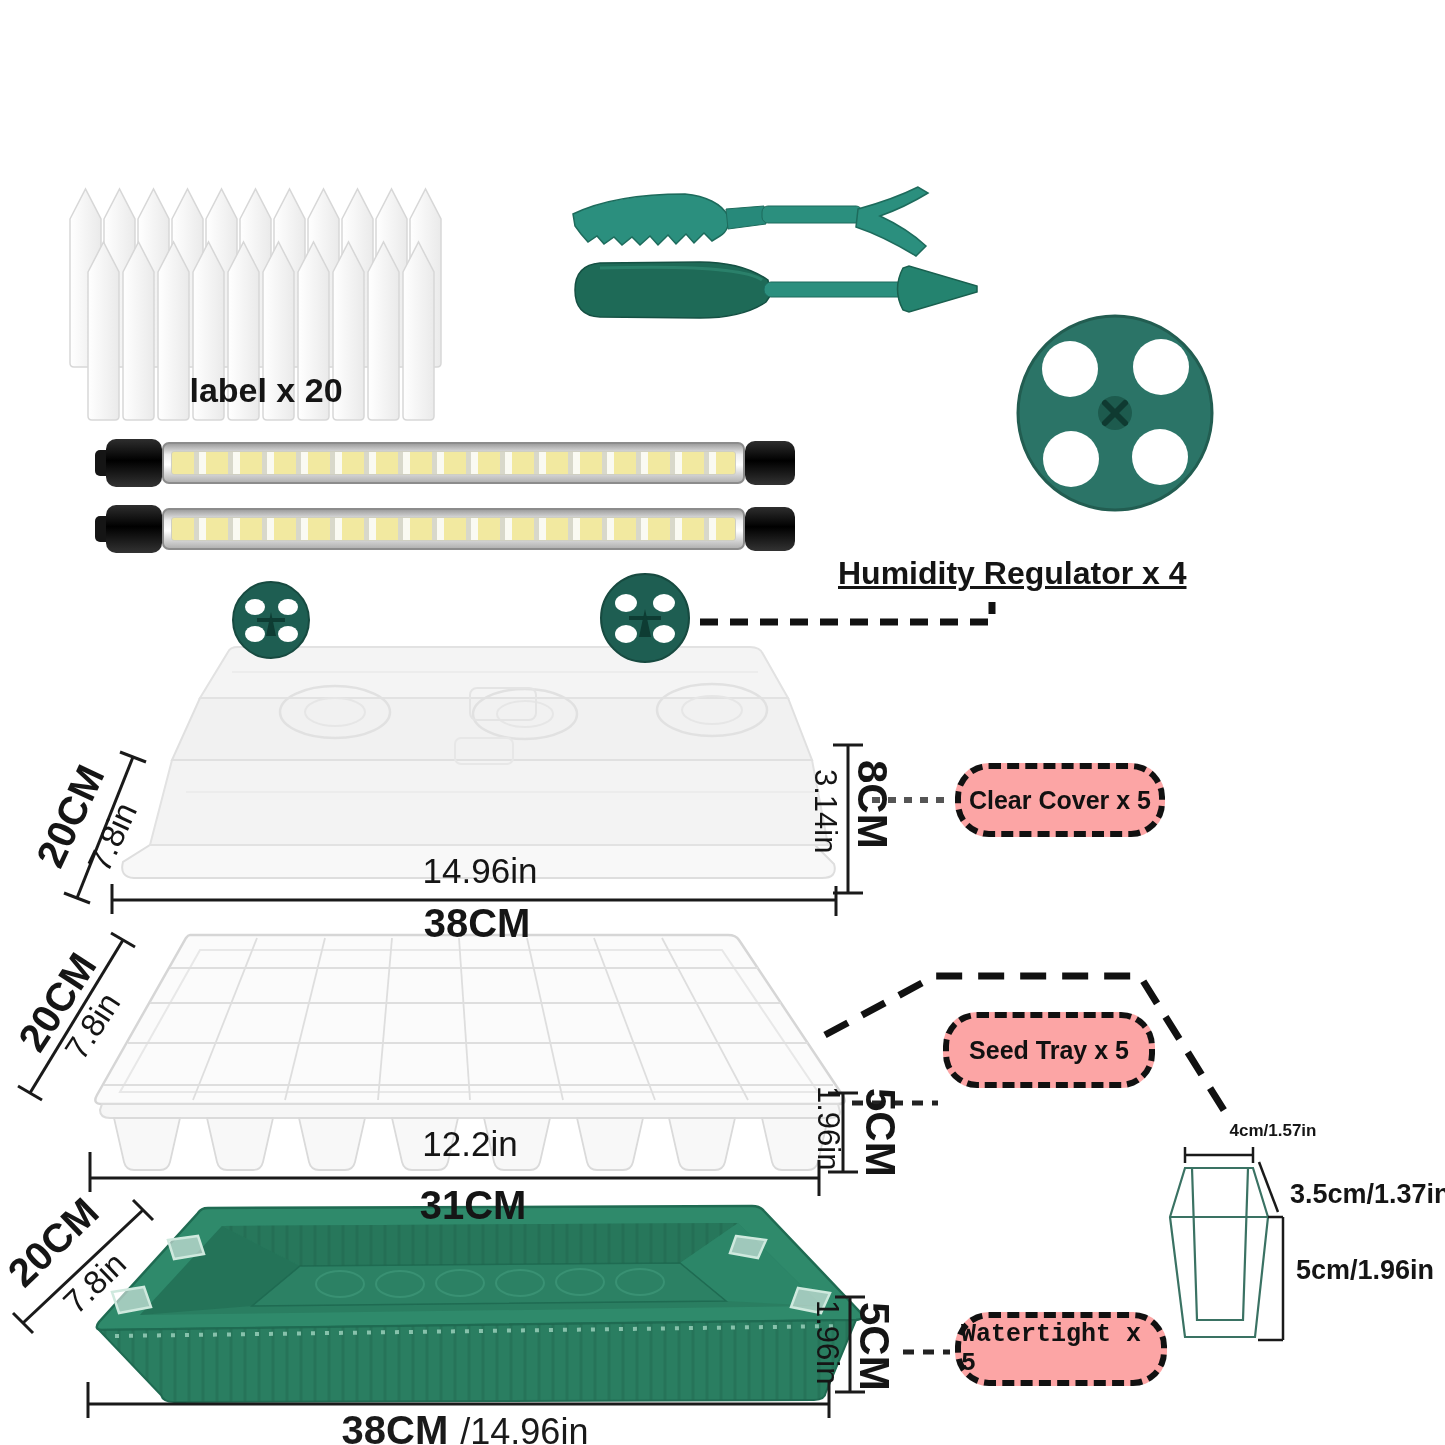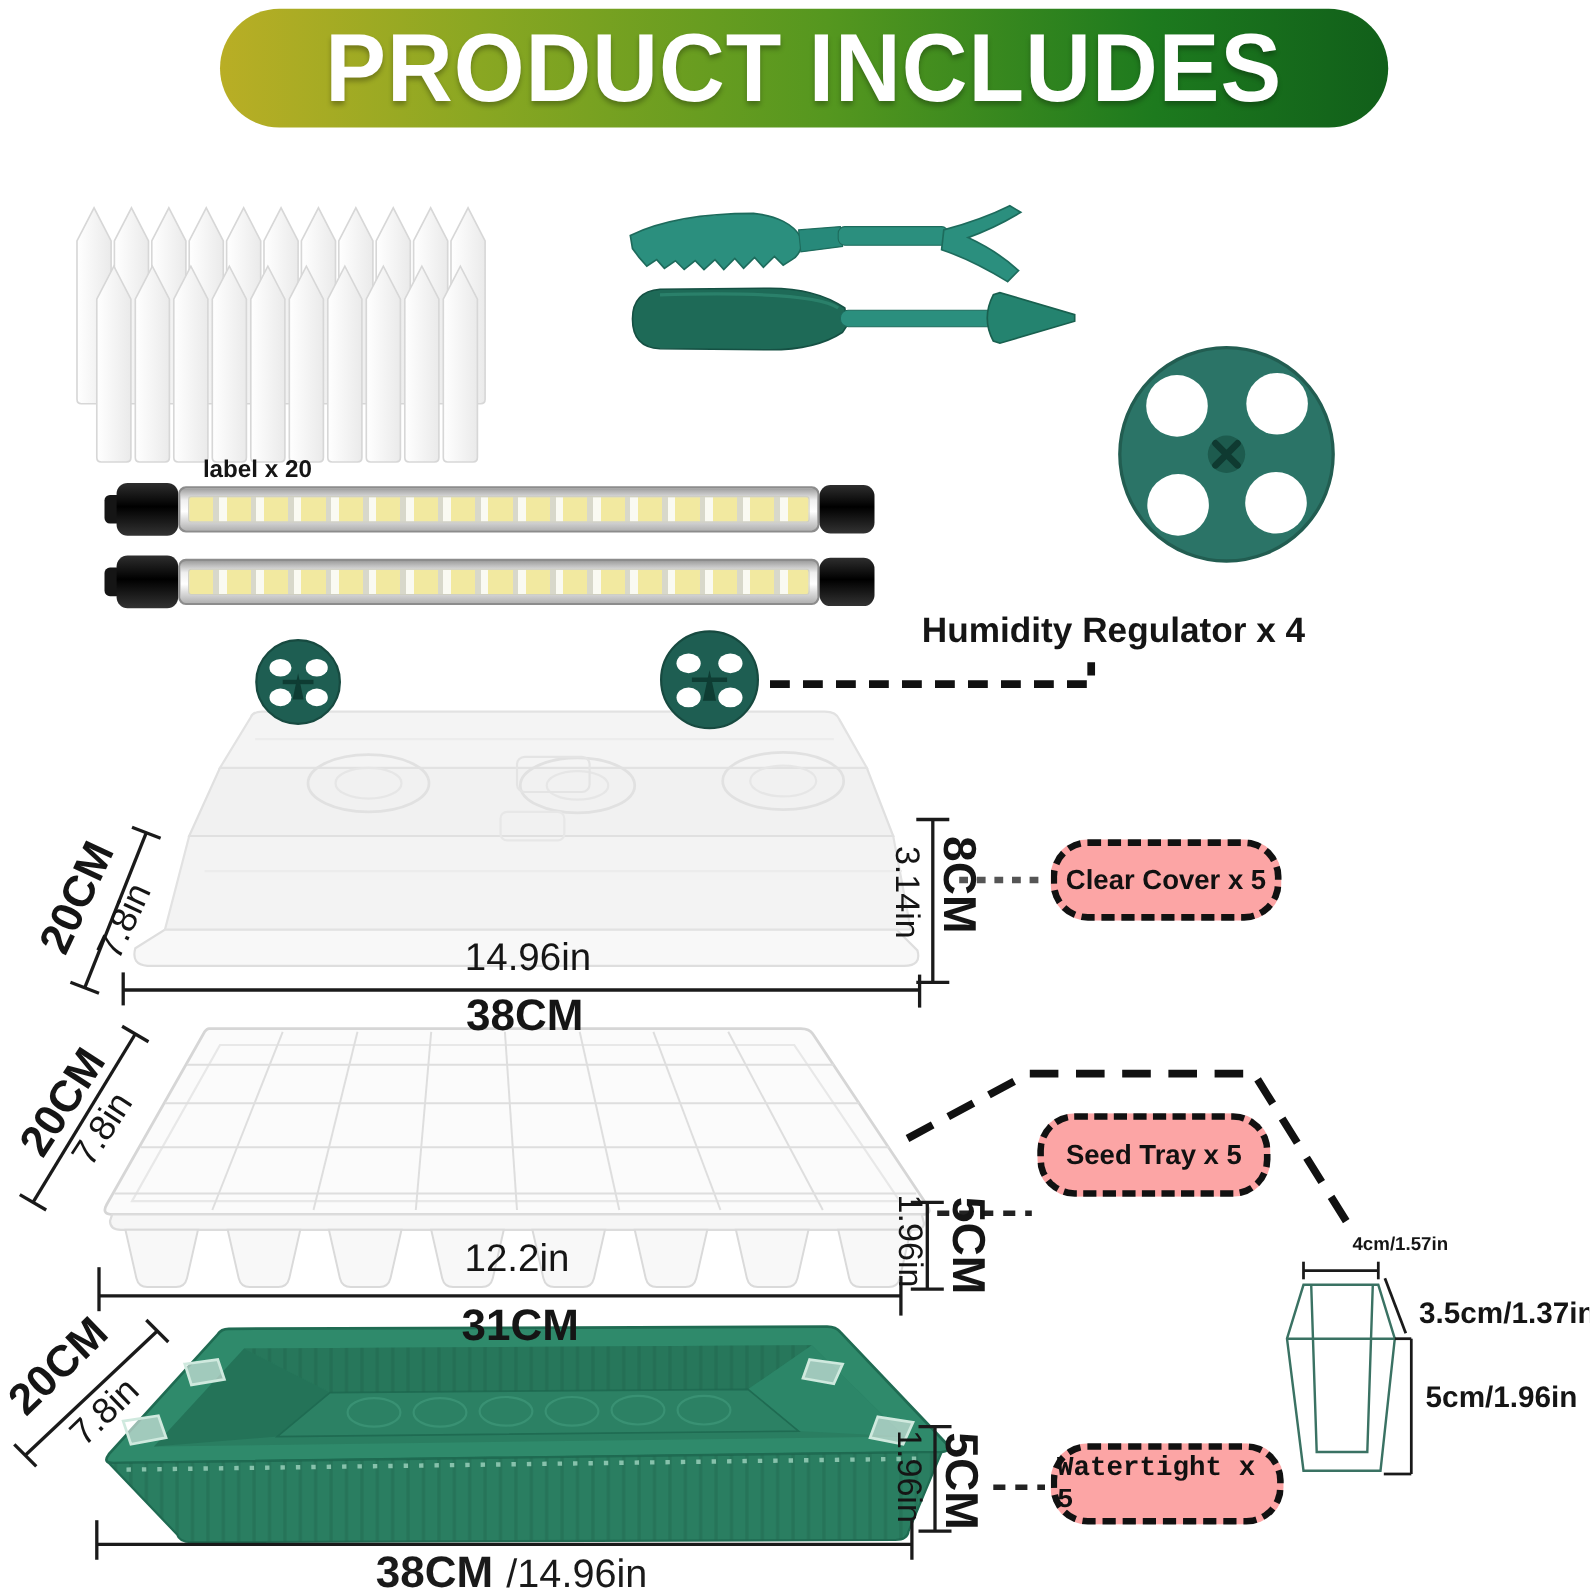--- a/index.html
+++ b/index.html
@@ -243,43 +243,40 @@
       <path d="M88,1404 L829,1404"></path>
         <path d="M88,1382 L88,1418"></path>
         <path d="M829,1382 L829,1418"></path>
       <path d="M850,1297 L850,1392"></path>
         <path d="M835,1297 L865,1297"></path>
         <path d="M835,1392 L865,1392"></path>
     </g>
     <path d="M903,1352 L950,1352" stroke="#222" stroke-width="5" stroke-dasharray="11 9"></path>
   </svg>
 
-  <div class="banner">
-    <span>PRODUCT INCLUDES</span>
-  </div>
 
   <div class="led-bar" style="top:434px;">
     <div class="nub"></div>
     <div class="cap cap-l"></div>
     <div class="tube">
       <div class="strip"></div>
     </div>
     <div class="cap cap-r"></div>
   </div>
   <div class="led-bar" style="top:500px;">
     <div class="nub"></div>
     <div class="cap cap-l"></div>
     <div class="tube">
       <div class="strip"></div>
     </div>
     <div class="cap cap-r"></div>
   </div>
 
-  <div class="t b ctr" style="left:124px;top:373px;width:220px;font-size:22px;margin-top:42px;">label x 20</div>
-  <div class="t b" style="left:838px;top:557px;font-size:32px;">Humidity Regulator x 4</div>
+  <div class="t b ctr" style="left:156px;top:373px;width:220px;font-size:34px;">label x 20</div>
+  <div class="t b" style="left:838px;top:557px;font-size:32px;text-decoration:underline;">Humidity Regulator x 4</div>
 
   <div class="t b ctr rot" style="left:5px;top:795px;width:130px;font-size:40px;transform:rotate(-65deg);">20CM</div>
   <div class="t ctr rot" style="left:58px;top:820px;width:110px;font-size:33px;transform:rotate(-65deg);">7.8in</div>
   <div class="t ctr" style="left:395px;top:853px;width:170px;font-size:35px;">14.96in</div>
   <div class="t b ctr" style="left:392px;top:902px;width:170px;font-size:40px;">38CM</div>
   <div class="t b vtext" style="left:850px;top:752px;height:104px;font-size:42px;">8CM</div>
   <div class="t vtext" style="left:808px;top:756px;height:110px;font-size:31px;">3.14in</div>
   <div class="badge" style="left:955px;top:763px;width:198px;height:62px;font-size:25px;">
     <span>Clear Cover x 5</span>
   </div>

